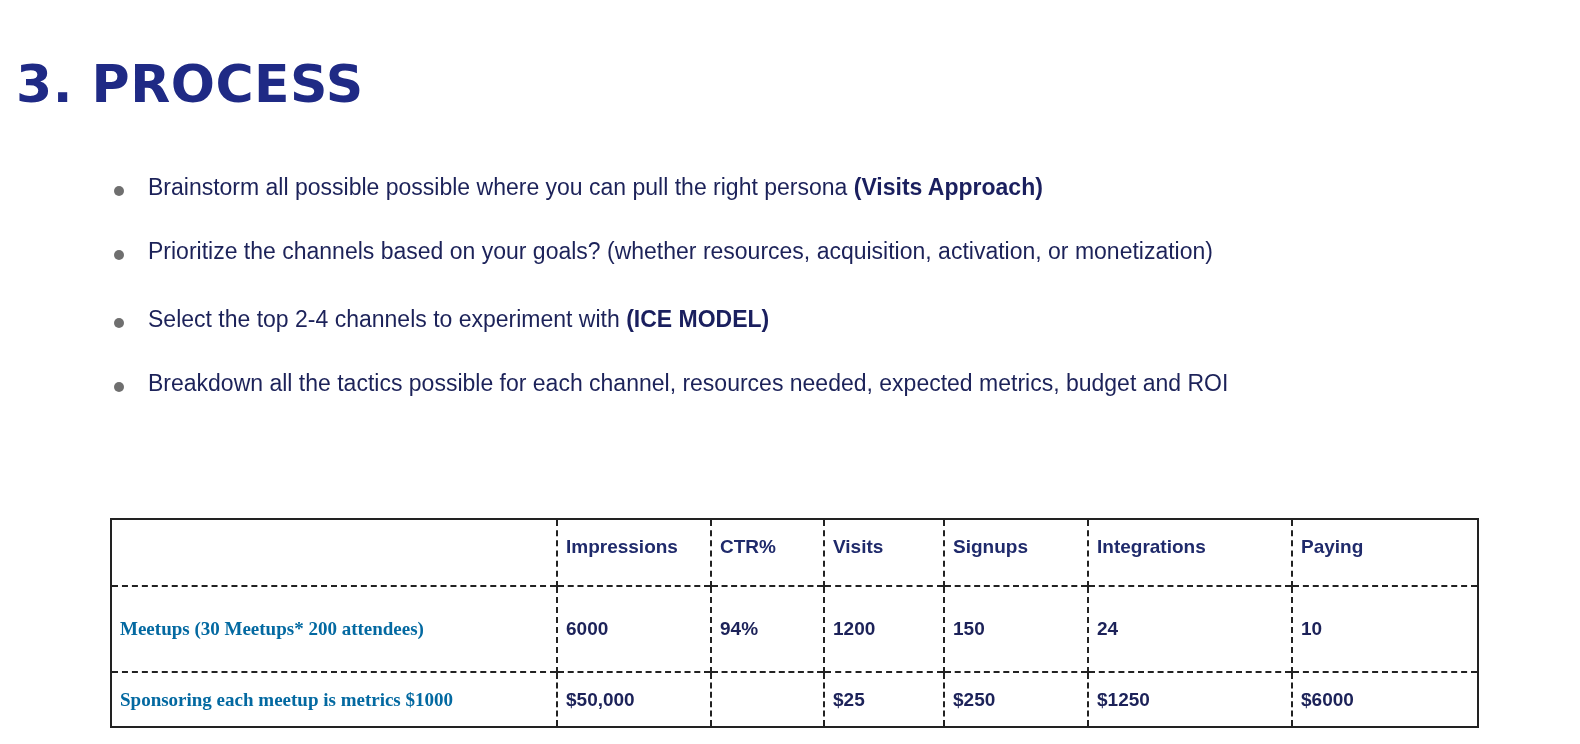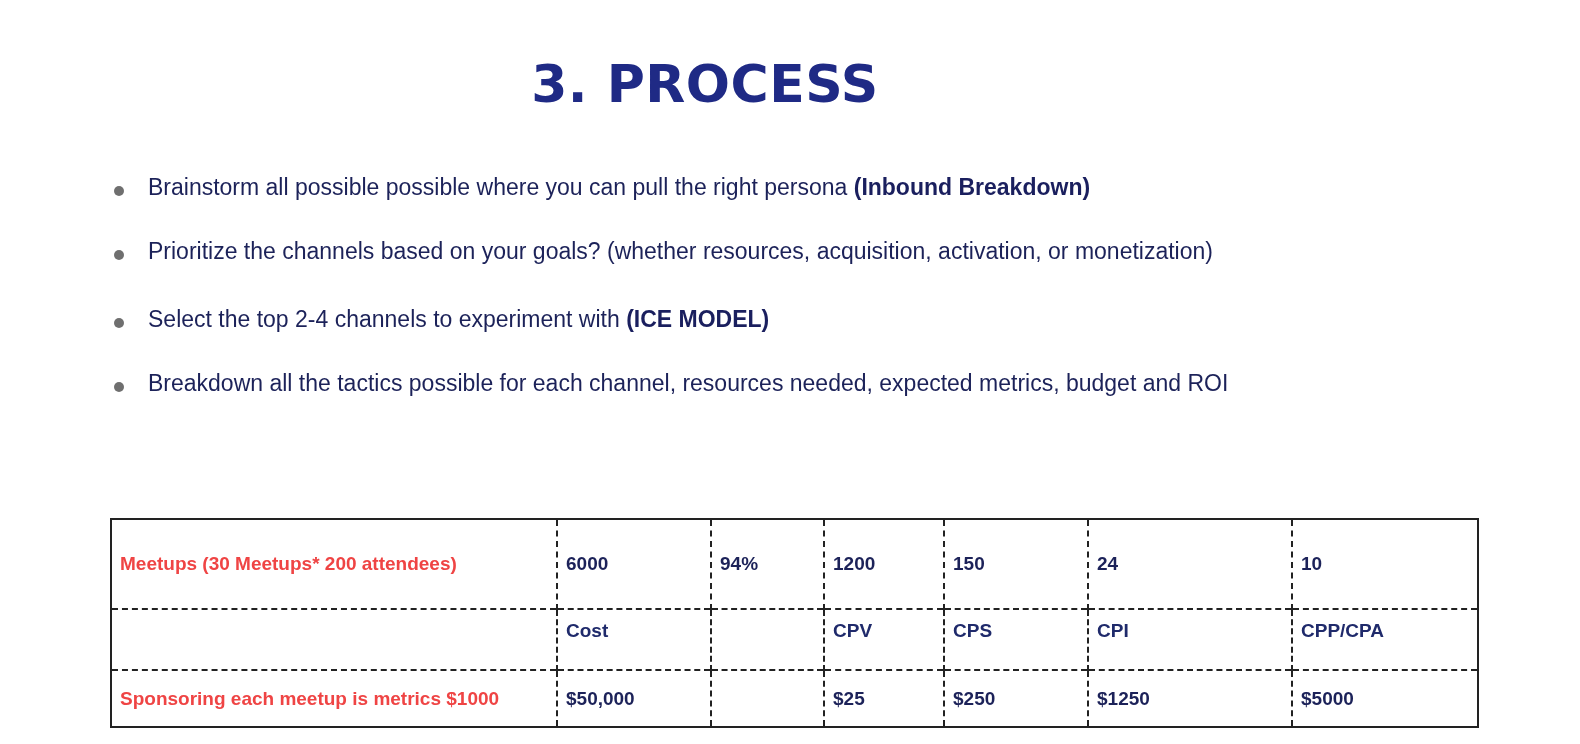--- a/index.html
+++ b/index.html
@@ -10,24 +10,24 @@
     body {
       width: 1580px;
       height: 744px;
       position: relative;
       overflow: hidden;
       font-family: "Liberation Sans", "DejaVu Sans", sans-serif;
       color: #1c2259;
     }
     .title {
       position: absolute;
-      left: 0;
+      left: 16px;
       width: 1410px;
       top: 54px;
-      text-align: center;
+      text-align: left;
       font-size: 52px;
       font-weight: bold;
       color: #1f2a85;
       letter-spacing: 0.5px;
       font-family: "DejaVu Sans", "Liberation Sans", sans-serif;
     }
     .bullets {
       position: absolute;
       left: 110px;
       top: 0;
@@ -85,37 +85,37 @@
       border-top: 2px dashed #222222;
       padding: 0 0 0 8px;
       vertical-align: middle;
       white-space: nowrap;
       overflow: hidden;
       font-weight: bold;
     }
     .metrics-table tr:first-child td { border-top: none; }
     .metrics-table td:first-child { border-left: none; }
     .metrics-table .head { font-weight: bold; color: #1f2a6b; }
-    .metrics-table .rowlabel { font-weight: bold; color: #ef4444; }
+    .metrics-table .rowlabel { font-weight: bold; color: #0369a1; font-family: Liberation Serif, serif; }
     .metrics-table .r1 { height: 53px; }
     .metrics-table .r2 { height: 68px; }
     .metrics-table .r3 { height: 46px; }
     .metrics-table .r4 { height: 43px; }
     .metrics-table .r1 td { vertical-align: top; padding-top: 16px; }
     .metrics-table .r3 td { vertical-align: top; padding-top: 10px; }
   </style>
 </head>
 <body>
 
 <div class="title">3. PROCESS</div>
 
 <ul class="bullets">
   <li class="bullet b1">
     <span class="dot"></span>
-    <span class="text"><span>Brainstorm all possible possible where you can pull the right persona </span><span class="strong">(Inbound Breakdown)</span></span>
+    <span class="text"><span>Brainstorm all possible possible where you can pull the right persona </span><span class="strong">(Visits Approach)</span></span>
   </li>
   <li class="bullet b2">
     <span class="dot"></span>
     <span class="text"><span>Prioritize the channels based on your goals? (whether resources, acquisition, activation, or monetization)</span></span>
   </li>
   <li class="bullet b3">
     <span class="dot"></span>
     <span class="text"><span>Select the top 2-4 channels to experiment with </span><span class="strong">(ICE MODEL)</span></span>
   </li>
   <li class="bullet b4">
@@ -128,41 +128,41 @@
   <colgroup>
     <col style="width:446px">
     <col style="width:154px">
     <col style="width:113px">
     <col style="width:120px">
     <col style="width:144px">
     <col style="width:204px">
     <col style="width:186px">
   </colgroup>
   <tbody>
+      <tr class="r1">
+    <td class="head"></td>
+    <td class="head">Impressions</td>
+    <td class="head">CTR%</td>
+    <td class="head">Visits</td>
+    <td class="head">Signups</td>
+    <td class="head">Integrations</td>
+    <td class="head">Paying</td>
+  </tr>
   <tr class="r2">
     <td class="rowlabel">Meetups (30 Meetups* 200 attendees)</td>
     <td>6000</td>
     <td>94%</td>
     <td>1200</td>
     <td>150</td>
     <td>24</td>
     <td>10</td>
   </tr>
-  <tr class="r3">
-    <td class="head"></td>
-    <td class="head">Cost</td>
-    <td class="head"></td>
-    <td class="head">CPV</td>
-    <td class="head">CPS</td>
-    <td class="head">CPI</td>
-    <td class="head">CPP/CPA</td>
-  </tr>
   <tr class="r4">
     <td class="rowlabel">Sponsoring each meetup is metrics $1000</td>
     <td>$50,000</td>
     <td></td>
     <td>$25</td>
     <td>$250</td>
     <td>$1250</td>
-    <td>$5000</td>
+    <td>$6000</td>
   </tr>
 </tbody>
   </table>
 
 </body></html>

